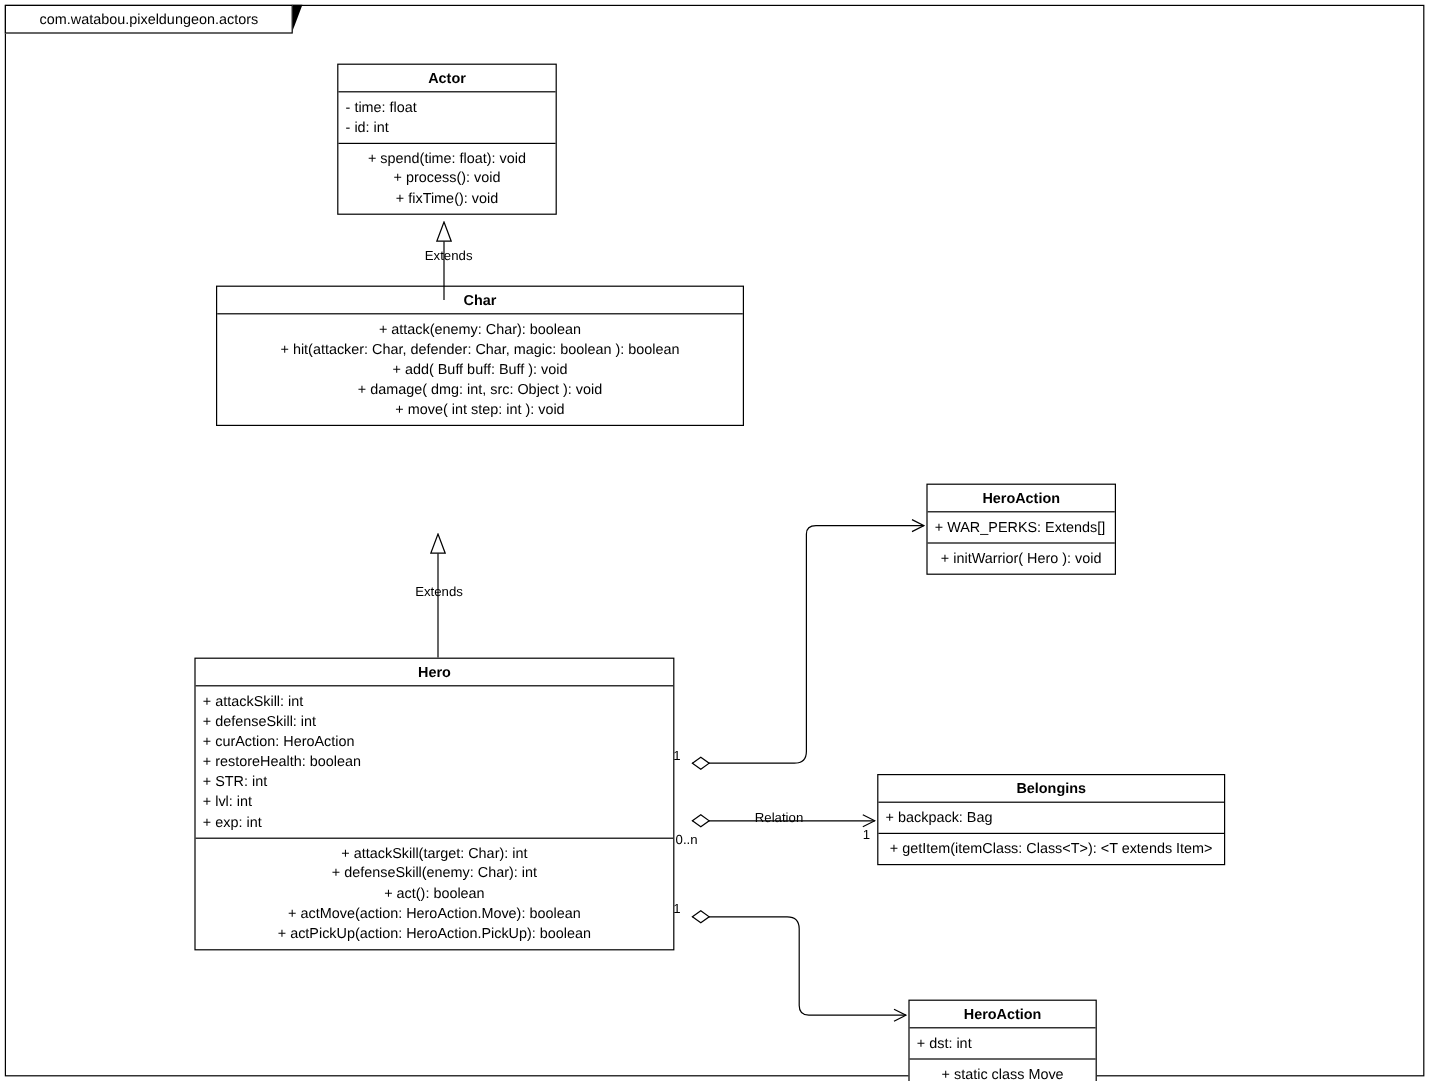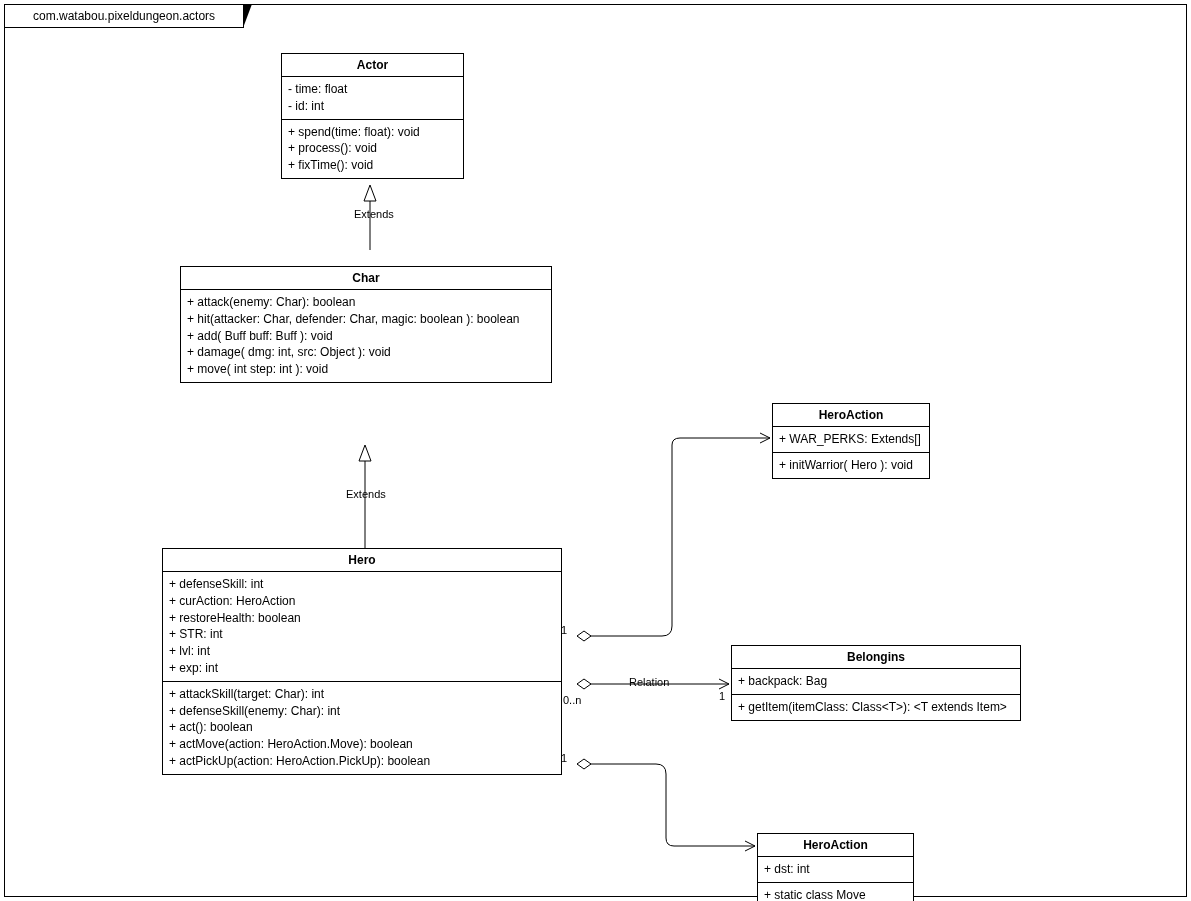--- a/index.html
+++ b/index.html
@@ -62,21 +62,21 @@
     text-align: center;
     font-weight: bold;
     padding: 4px 6px;
     border-bottom: 1px solid #000;
   }
   .class-section {
     padding: 4px 6px;
     border-bottom: 1px solid #000;
     line-height: 1.4;
   }
-  .class-section:last-child { border-bottom: none; }
+  .class-section:last-child { border-bottom: none; text-align: center; }
   .class-section .line { white-space: nowrap; }
   svg.connectors {
     position: absolute;
     left: 0;
     top: 0;
     width: 1191px;
     height: 901px;
     pointer-events: none;
   }
   .label {
@@ -100,34 +100,35 @@
     <div class="line">- time: float</div>
     <div class="line">- id: int</div>
   </div>
   <div class="class-section">
     <div class="line">+ spend(time: float): void</div>
     <div class="line">+ process(): void</div>
     <div class="line">+ fixTime(): void</div>
   </div>
 </div>
 
-<div class="class-box" style="left:180px; top:266px; width:372px;">
+<div class="class-box" style="left:180px; top:238px; width:440px;">
   <div class="class-title">Char</div>
   <div class="class-section">
     <div class="line">+ attack(enemy: Char): boolean</div>
     <div class="line">+ hit(attacker: Char, defender: Char, magic: boolean ): boolean</div>
     <div class="line">+ add( Buff buff: Buff ): void</div>
     <div class="line">+ damage( dmg: int, src: Object ): void</div>
     <div class="line">+ move( int step: int ): void</div>
   </div>
 </div>
 
 <div class="class-box" style="left:162px; top:548px; width:400px;">
   <div class="class-title">Hero</div>
   <div class="class-section">
+    <div class="line">+ attackSkill: int</div>
     <div class="line">+ defenseSkill: int</div>
     <div class="line">+ curAction: HeroAction</div>
     <div class="line">+ restoreHealth: boolean</div>
     <div class="line">+ STR: int</div>
     <div class="line">+ lvl: int</div>
     <div class="line">+ exp: int</div>
   </div>
   <div class="class-section">
     <div class="line">+ attackSkill(target: Char): int</div>
     <div class="line">+ defenseSkill(enemy: Char): int</div>

